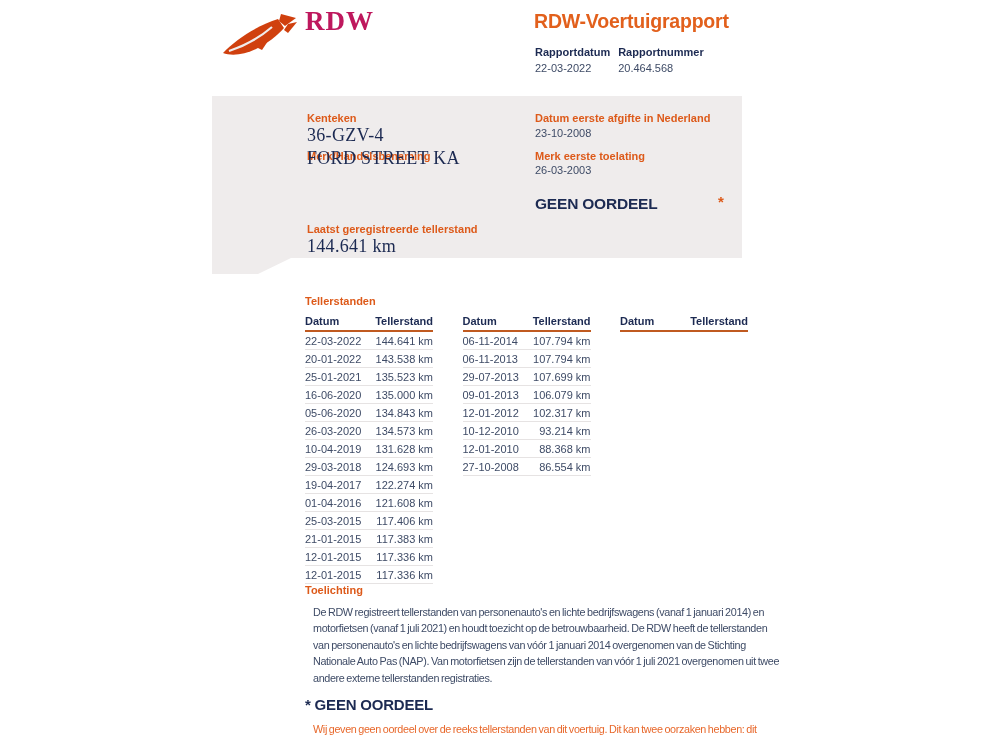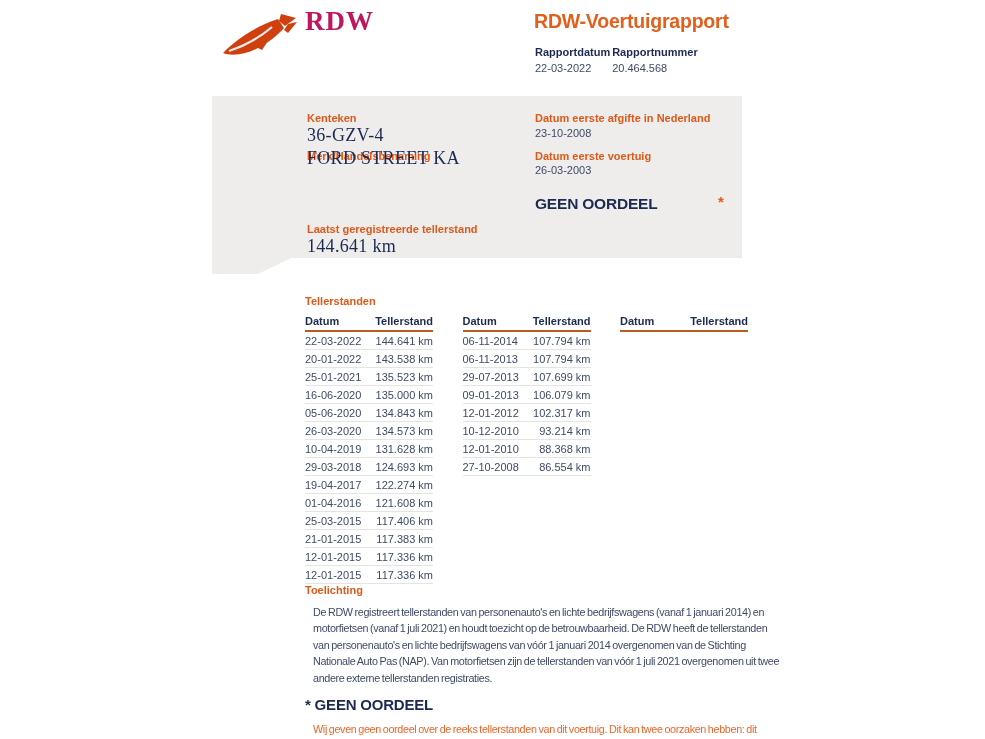--- a/index.html
+++ b/index.html
@@ -6,21 +6,21 @@
   body{width:985px;height:739px;position:relative;overflow:hidden;
        font-family:"Liberation Sans",sans-serif;-webkit-font-smoothing:antialiased;}
 
   
   .logo-wrap{position:absolute;left:222px;top:12px;width:76px;height:50px;}
   .wordmark{position:absolute;left:305px;top:6px;
             font-family:"Liberation Serif",serif;font-size:27px;font-weight:600;
             letter-spacing:1px;color:#be185d;}
   .report-title{position:absolute;left:534px;top:10px;
             font-size:19.5px;font-weight:600;color:#e2601c;letter-spacing:-0.2px;}
-  .report-meta{position:absolute;left:535px;top:46px;display:flex;gap:2px;}
+  .report-meta{position:absolute;left:535px;top:46px;display:flex;gap:8px;}
   .meta-col{display:flex;flex-direction:column;}
   .meta-label{font-size:11px;font-weight:bold;color:#1c2a52;line-height:13px;}
   .meta-value{font-size:11px;color:#3e4b66;line-height:14px;margin-top:2px;}
 
   
   .panel{position:absolute;left:212px;top:96px;width:530px;height:178px;background:#efecec;
          clip-path:polygon(0 0,530px 0,530px 162px,79px 162px,46px 178px,0 178px);}
   .panel .abs{position:absolute;}
   .flabel{font-size:11px;font-weight:bold;color:#dd5a1a;line-height:12px;}
   .fvalue-serif{font-family:"Liberation Serif",serif;font-size:18px;color:#1c2a52;
@@ -78,21 +78,21 @@
 
   <span class="abs flabel" style="left:95px;top:54px;">Merk/Handelsbenaming</span>
   <span class="abs fvalue-serif" style="left:95px;top:52px;">FORD STREET KA</span>
 
   <span class="abs flabel" style="left:95px;top:127px;">Laatst geregistreerde tellerstand</span>
   <span class="abs fvalue-serif" style="left:95px;top:140px;">144.641 km</span>
 
   <span class="abs flabel" style="left:323px;top:16px;">Datum eerste afgifte in Nederland</span>
   <span class="abs fvalue" style="left:323px;top:31px;">23-10-2008</span>
 
-  <span class="abs flabel" style="left:323px;top:54px;">Datum eerste voertuig</span>
+  <span class="abs flabel" style="left:323px;top:54px;">Merk eerste toelating</span>
   <span class="abs fvalue" style="left:323px;top:68px;">26-03-2003</span>
 
   <span class="abs verdict" style="left:323px;top:99px;">GEEN OORDEEL</span>
   <span class="abs verdict-star" style="left:506px;top:97px;">*</span>
 </div>
 
 <div class="main">
 
   <div class="section-title">Tellerstanden</div>
 

